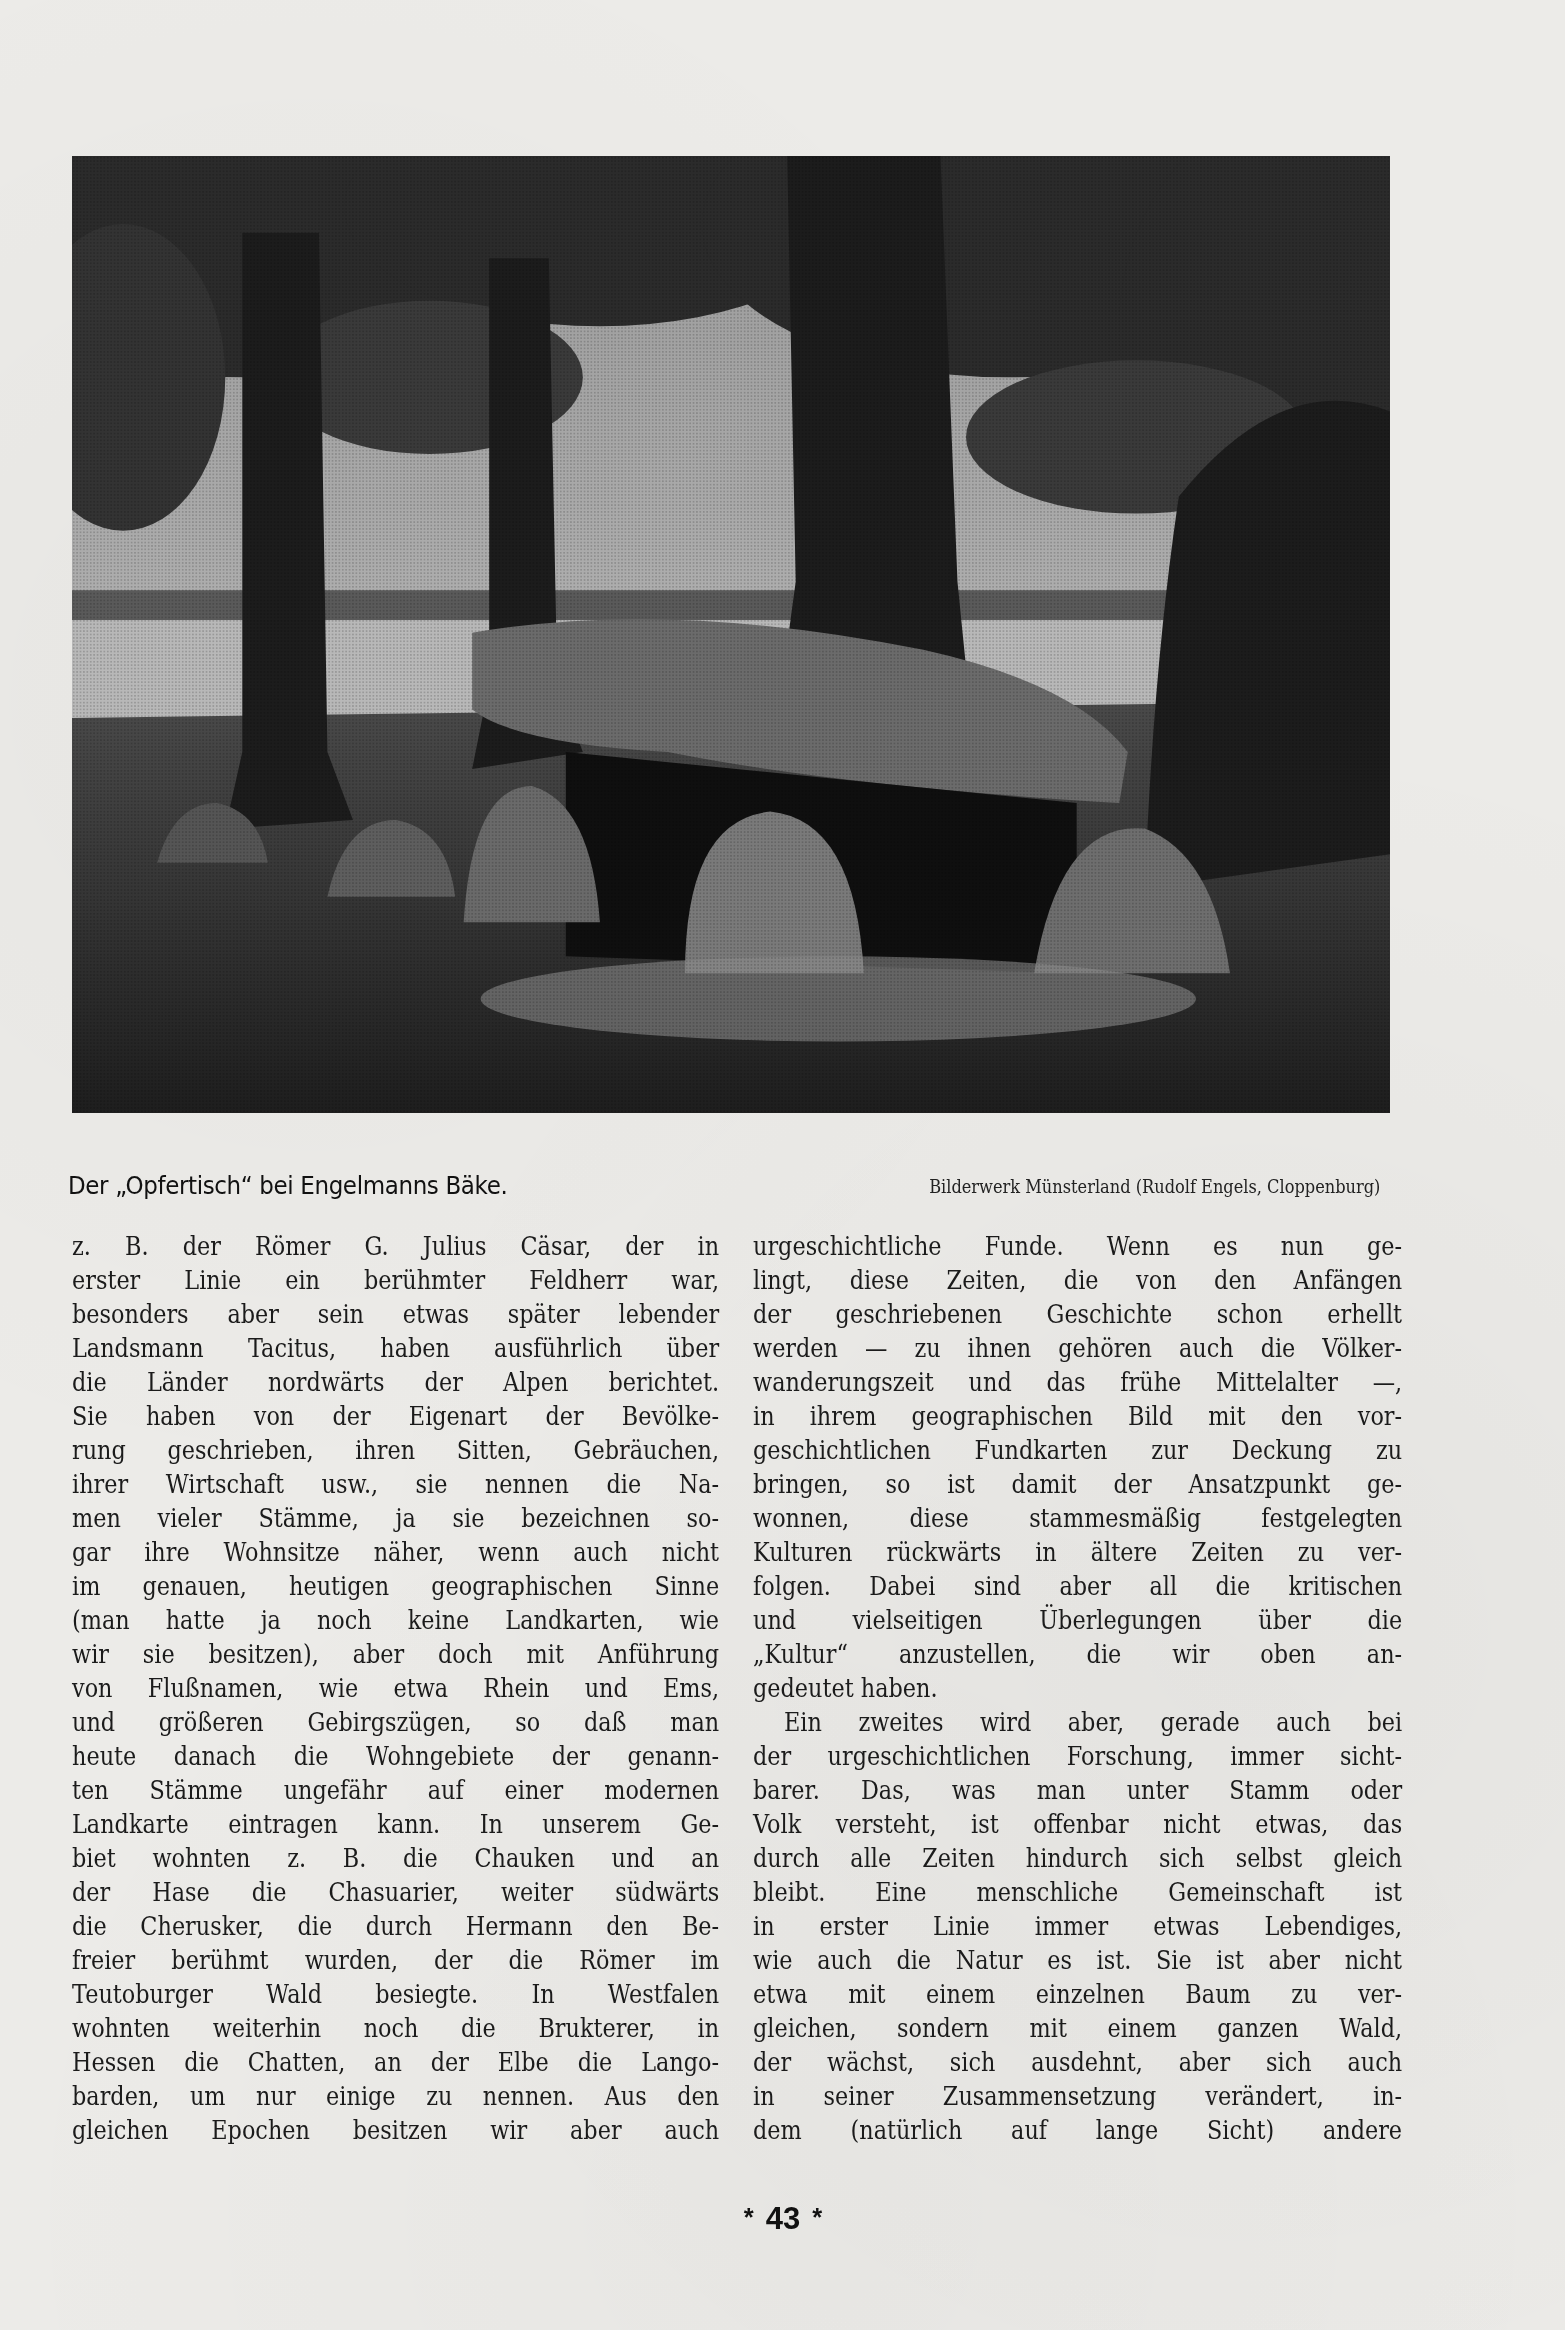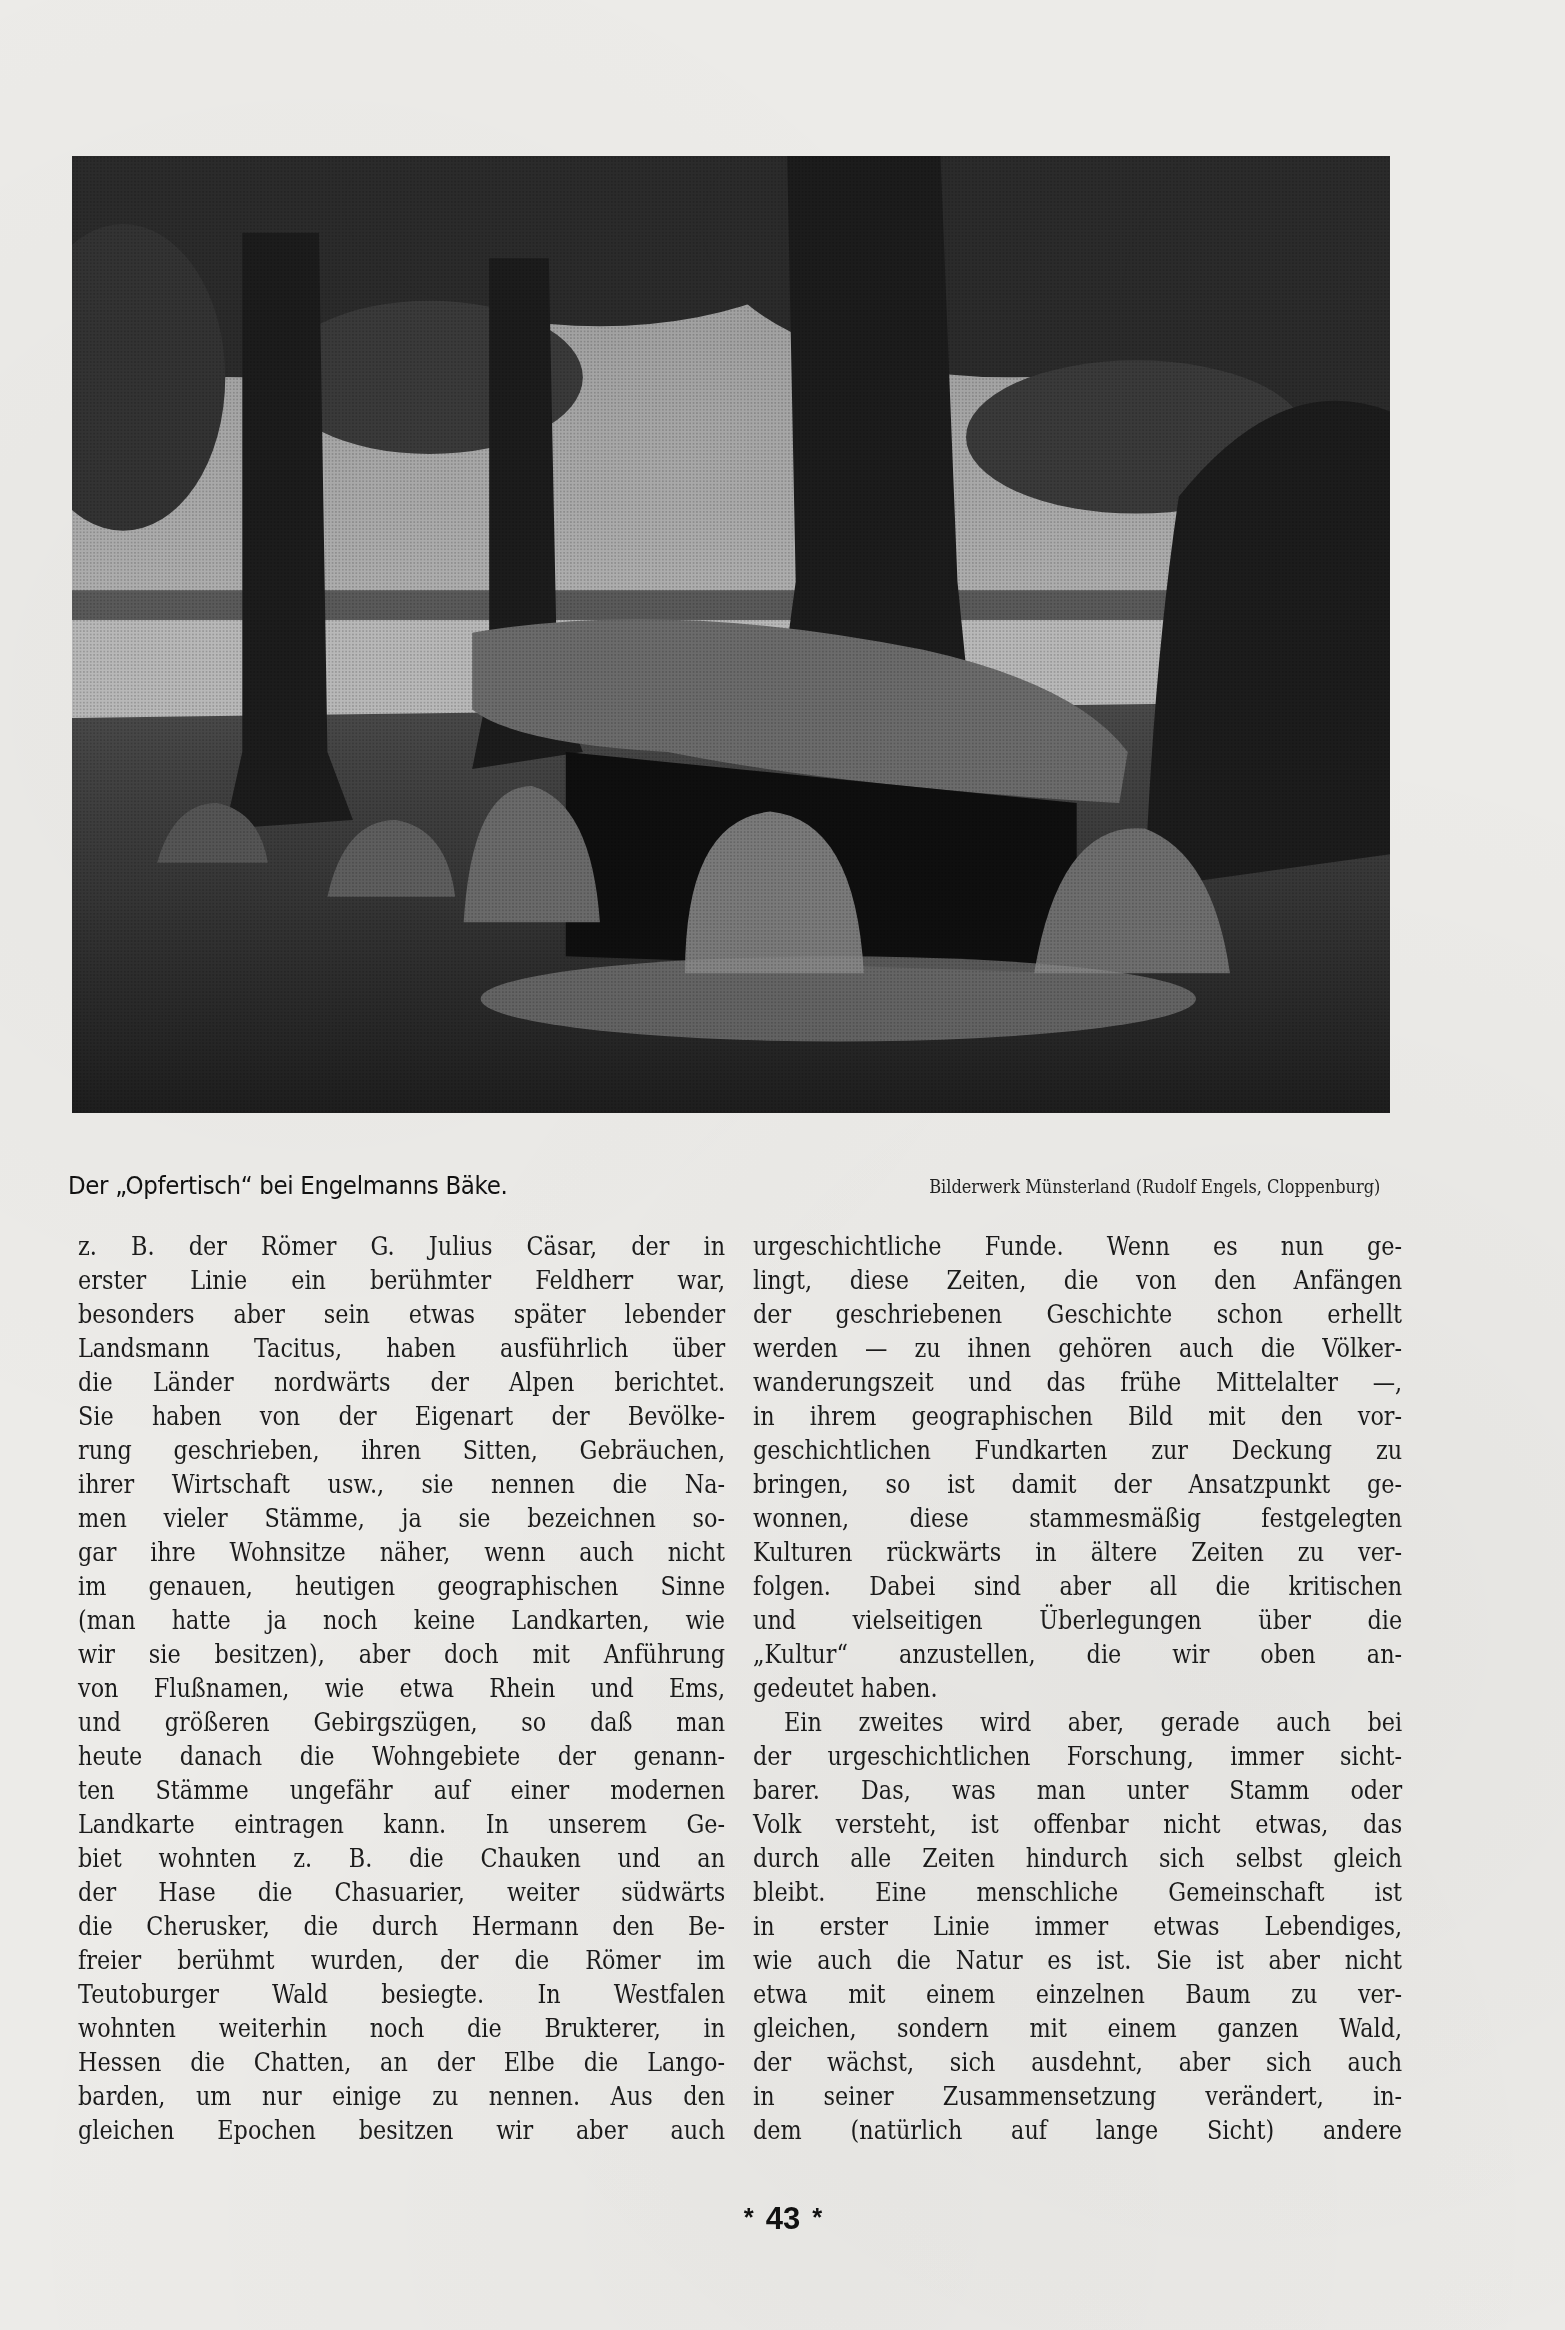--- a/index.html
+++ b/index.html
@@ -37,21 +37,21 @@
     position: absolute; right: 15.3px; top: 10.2px;
     font-family: "DejaVu Serif", serif; font-size: 18px; color: #222;
     transform: scaleX(0.9); transform-origin: right center;
   }
 
   
   .column {
     position: absolute; top: 1229px; width: 647px;
     font-size: 26px; line-height: 34px; color: #1b1b1b;
   }
-  .column.left { left: 78px; }
+  .column.left { left: 72px; }
   .column.right { left: 753px; width: 649px; }
   .line {
     display: block; white-space: nowrap; text-align: justify; text-align-last: justify;
     height: 34px; transform: scaleX(0.86); transform-origin: left center; width: 116.3%;
   }
   .line.last { text-align-last: left; }
   .line.indent { text-indent: 36px; }
 
   
   .page-number {

